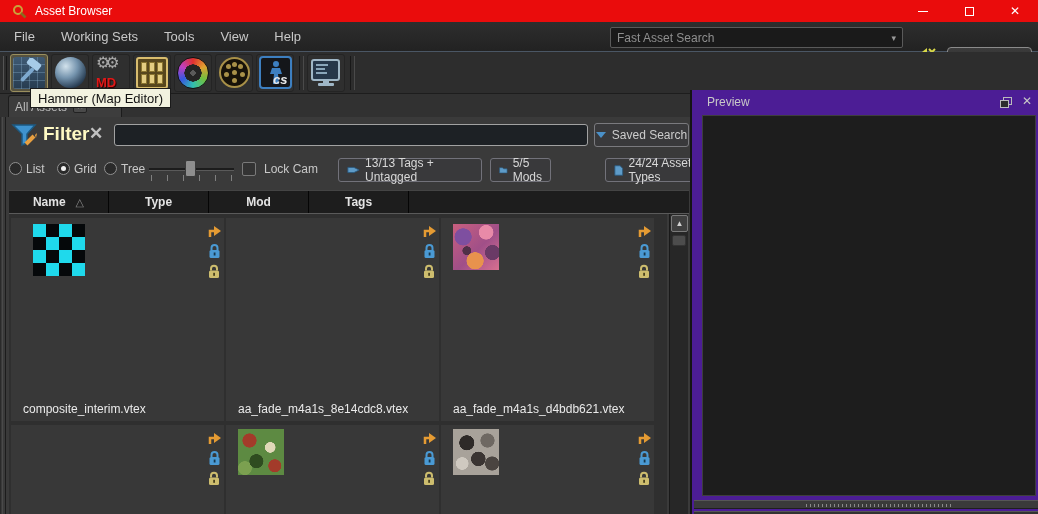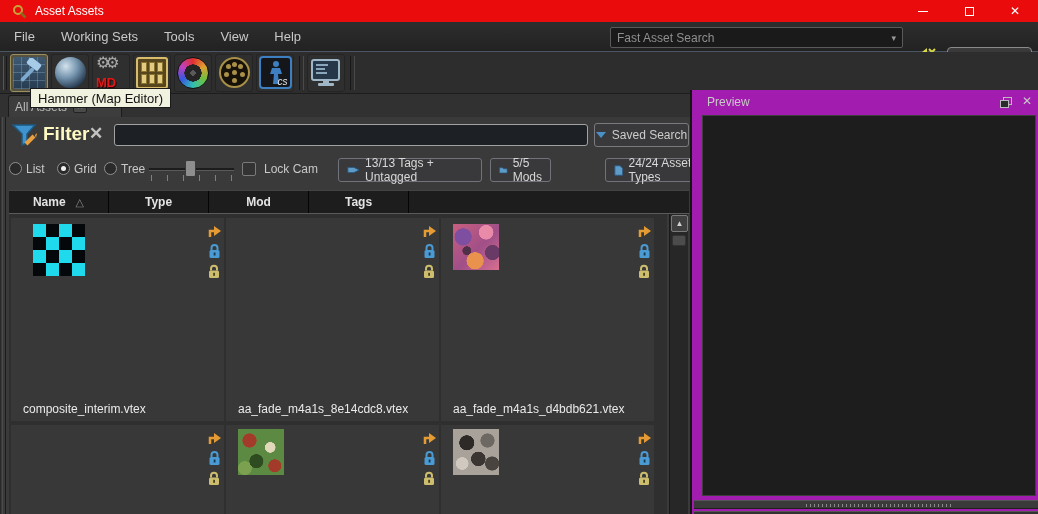--- a/index.html
+++ b/index.html
@@ -63,21 +63,21 @@
   .icon-tiles span { background:#e3cc82; border:1px solid #8a7430; }
   .icon-aperture { width:32px; height:32px; border-radius:50%; border:1px solid #111;
     background:
       radial-gradient(circle, #5a5a5a 0 12%, #242424 13% 40%, transparent 41%),
       conic-gradient(#e03030,#e0a030,#70c040,#30c0b0,#3858e0,#c040c0,#e03030); }
   .icon-reel { width:31px; height:31px; border-radius:50%; background:#171209; border:2px solid #a89048; position:relative; }
   .icon-reel i { position:absolute; left:11px; top:11px; width:5px; height:5px; border-radius:50%; background:#a89048;
     box-shadow:0 -8px 0 #a89048, 0 8px 0 #a89048, -8px 2px 0 #a89048, 8px 2px 0 #a89048, -6px -6px 0 #a89048, 6px -6px 0 #a89048; }
   .icon-cs { width:33px; height:33px; border:2px solid #3d7fc0; border-radius:4px; background:#14161a; position:relative; }
   .icon-cs svg { position:absolute; left:3px; top:2px; }
-  .icon-cs .cs-lbl { position:absolute; right:2px; bottom:0px; color:#e8e8e8; font-size:10px; font-style:italic; font-weight:normal; }
+  .icon-cs .cs-lbl { position:absolute; right:2px; bottom:0px; color:#e8e8e8; font-size:13px; font-style:italic; font-weight:bold; }
   
   .tooltip { position:absolute; left:30px; top:88px; height:20px; z-index:60;
     background:#f2f2e0; border:1px solid #1a1a1a; color:#111; font-size:13px;
     display:flex; align-items:center; padding:0 7px; }
   
   .tabrow { position:absolute; left:0; top:94px; width:690px; height:23px; background:#313131; }
   .tab { position:absolute; left:8px; top:1px; width:114px; height:22px;
     background:#3d3d3d; border:1px solid #1c1c1c; border-bottom:none; border-radius:3px 3px 0 0;
     display:flex; align-items:center; padding:0 6px; gap:6px; }
   .tab .lbl { color:#bbbbbb; font-size:12px; }
@@ -145,42 +145,42 @@
       radial-gradient(circle at 55% 65%, #3a3432 0 18%, transparent 19%),
       radial-gradient(circle at 20% 75%, #cfc9c0 0 12%, transparent 13%),
       radial-gradient(circle at 85% 75%, #4a4440 0 13%, transparent 14%); }
   
   .vscroll { position:absolute; left:668px; top:97px; width:19px; height:300px; background:#272727; border-left:1px solid #191919; }
   .vscroll .upbtn { position:absolute; left:1px; top:1px; width:17px; height:17px; background:#3f3f3f;
     border:1px solid #7a7a7a; border-radius:2px; color:#d2d2d2; font-size:8px;
     display:flex; align-items:center; justify-content:center; }
   .vscroll .thumbv { position:absolute; left:2px; top:21px; width:14px; height:11px; background:#4c4c4c; border:1px solid #333; border-radius:2px; }
   
-  .right-pane { position:absolute; left:690px; top:90px; width:348px; height:424px; background:#a21caf;
+  .right-pane { position:absolute; left:690px; top:90px; width:348px; height:424px; background:#4c1d95;
     border-left:2px solid #141414; }
   .rp-title { position:absolute; left:15px; top:5px; font-size:12px; color:#c8c8c8; }
   .rp-float { position:absolute; right:26px; top:7px; }
   .rp-close { position:absolute; right:6px; top:4px; color:#c8c8c8; font-size:12px; }
   .rp-content { position:absolute; left:10px; top:25px; width:334px; height:381px; background:#1d1d1d; border:1px solid #3e3e3e; }
   .rp-splitter { position:absolute; left:2px; top:410px; width:344px; height:9px; background:#3a3a3a;
     border-top:1px solid #565656; border-bottom:1px solid #1e1e1e; }
   .rp-splitter .grip { position:absolute; left:112px; top:3px; width:146px; height:3px;
     background:repeating-linear-gradient(90deg,#8a8a8a 0 1px, transparent 1px 4px); }
   .rp-sub { position:absolute; left:2px; top:421px; width:344px; height:4px; background:#323232; border-top:1px solid #565656; }
   .left-grip { position:absolute; left:2px; top:117px; width:4px; height:397px; border-left:1px solid #4a4a4a; border-right:1px solid #1c1c1c; }
 </style>
 </head>
 <body>
 
 <div class="titlebar">
   <svg class="app-icon" viewBox="0 0 15 15">
     <circle cx="6" cy="6" r="4" fill="none" stroke="#caa23a" stroke-width="2"></circle>
     <line x1="9" y1="9" x2="13.5" y2="13.5" stroke="#8a6a20" stroke-width="2.5"></line>
   </svg>
-  <span class="title">Asset Assets</span>
+  <span class="title">Asset Browser</span>
   <div class="win-btns">
     <div class="win-btn">
         <span class="bar"></span>
       </div>
     <div class="win-btn">
         <span class="box"></span>
       </div>
     <div class="win-btn">
         <span class="x">✕</span>
       </div>

